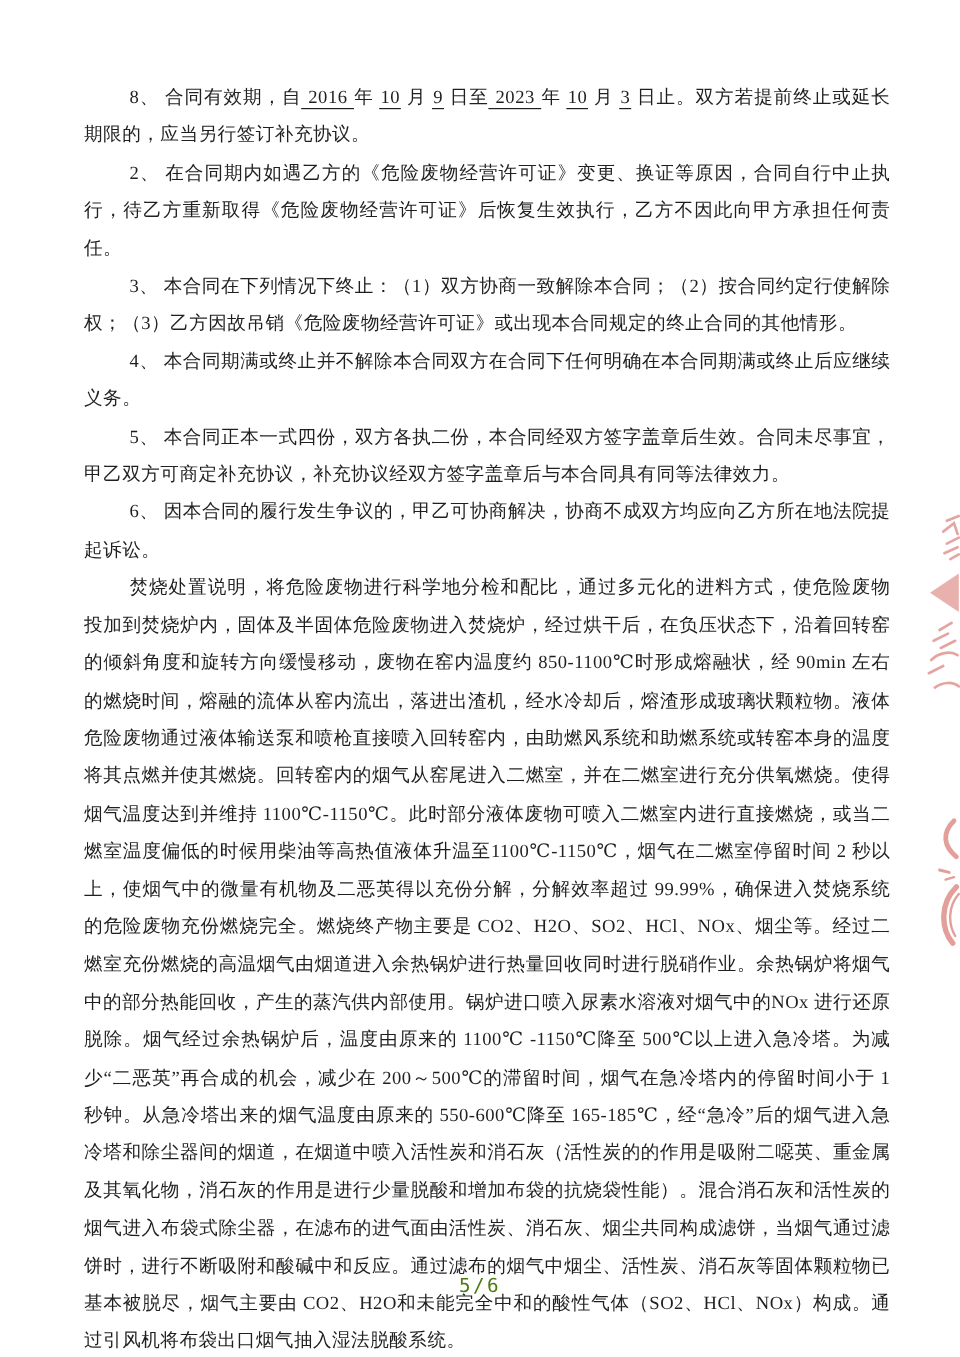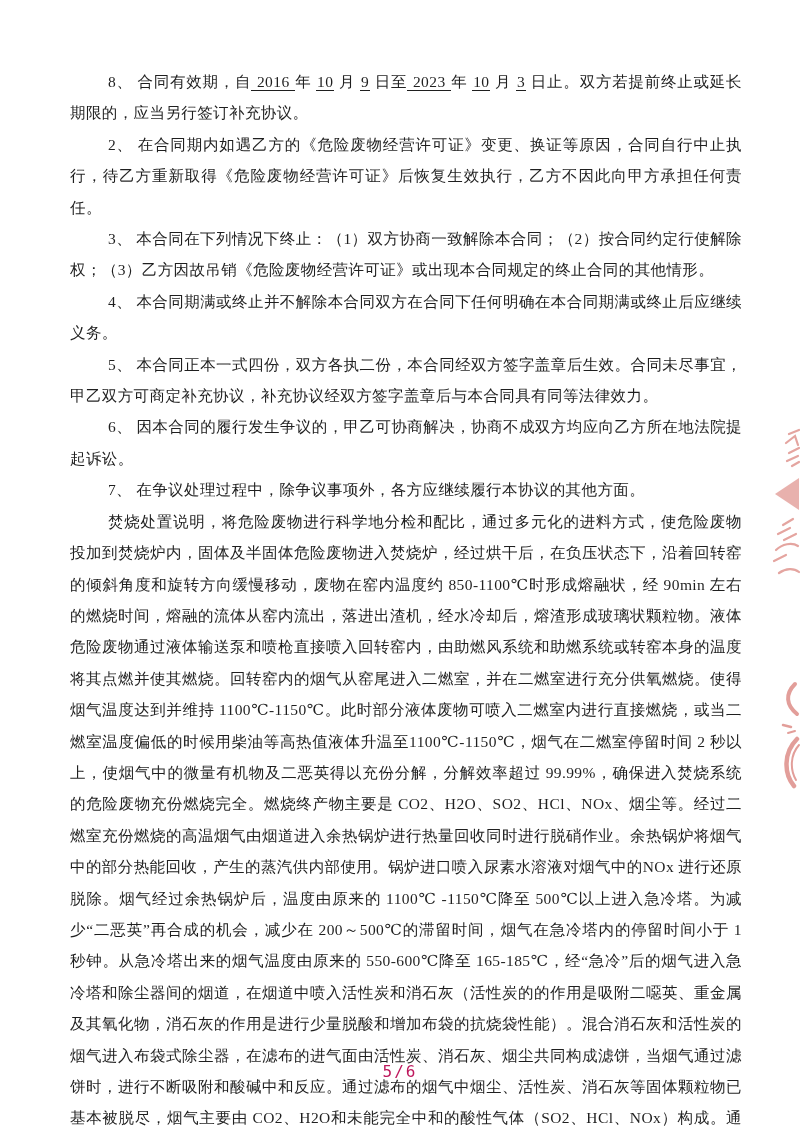--- a/index.html
+++ b/index.html
@@ -30,21 +30,21 @@
   }
   .u {
     border-bottom: 1.3px solid var(--ink);
     padding: 0 1px;
     white-space: pre;
   }
   .footer {
     position: absolute;
     left: 0; right: 0; top: 1062px;
     text-align: center;
-    color: #be185d;
+    color: #4d7c0f;
     font-family: "DejaVu Sans Mono", "Liberation Mono", monospace;
     font-size: 16px;
     letter-spacing: 2px;
   }
   .seal { position: absolute; pointer-events: none; }
   .seal-top { right: 0; top: 428px; width: 38px; height: 152px; }
   .seal-bottom { right: 0; top: 680px; width: 24px; height: 110px; }
   .seal svg { display: block; width: 100%; height: 100%; }
 </style>
 </head>
@@ -52,21 +52,20 @@
 
 <div class="page">
 
   <div class="content">
       <p class="para"><span>8、 合同有效期，自</span><span class="u"> 2016 </span><span>年 </span><span class="u">10</span><span> 月 </span><span class="u">9</span><span> 日至</span><span class="u"> 2023 </span><span>年 </span><span class="u">10</span><span> 月 </span><span class="u">3</span><span> 日止。双方若提前终止或延长期限的，应当另行签订补充协议。</span></p>
       <p class="para"><span>2、 在合同期内如遇乙方的《危险废物经营许可证》变更、换证等原因，合同自行中止执行，待乙方重新取得《危险废物经营许可证》后恢复生效执行，乙方不因此向甲方承担任何责任。</span></p>
       <p class="para"><span>3、 本合同在下列情况下终止：（1）双方协商一致解除本合同；（2）按合同约定行使解除权；（3）乙方因故吊销《危险废物经营许可证》或出现本合同规定的终止合同的其他情形。</span></p>
       <p class="para"><span>4、 本合同期满或终止并不解除本合同双方在合同下任何明确在本合同期满或终止后应继续义务。</span></p>
       <p class="para"><span>5、 本合同正本一式四份，双方各执二份，本合同经双方签字盖章后生效。合同未尽事宜，甲乙双方可商定补充协议，补充协议经双方签字盖章后与本合同具有同等法律效力。</span></p>
       <p class="para"><span>6、 因本合同的履行发生争议的，甲乙可协商解决，协商不成双方均应向乙方所在地法院提起诉讼。</span></p>
-      <p class="para"><span>7、 在争议处理过程中，除争议事项外，各方应继续履行本协议的其他方面。</span></p>
       <p class="para"><span>焚烧处置说明，将危险废物进行科学地分检和配比，通过多元化的进料方式，使危险废物投加到焚烧炉内，固体及半固体危险废物进入焚烧炉，经过烘干后，在负压状态下，沿着回转窑的倾斜角度和旋转方向缓慢移动，废物在窑内温度约 850-1100℃时形成熔融状，经 90min 左右的燃烧时间，熔融的流体从窑内流出，落进出渣机，经水冷却后，熔渣形成玻璃状颗粒物。液体危险废物通过液体输送泵和喷枪直接喷入回转窑内，由助燃风系统和助燃系统或转窑本身的温度将其点燃并使其燃烧。回转窑内的烟气从窑尾进入二燃室，并在二燃室进行充分供氧燃烧。使得烟气温度达到并维持 1100℃-1150℃。此时部分液体废物可喷入二燃室内进行直接燃烧，或当二燃室温度偏低的时候用柴油等高热值液体升温至1100℃-1150℃，烟气在二燃室停留时间 2 秒以上，使烟气中的微量有机物及二恶英得以充份分解，分解效率超过 99.99%，确保进入焚烧系统的危险废物充份燃烧完全。燃烧终产物主要是 CO2、H2O、SO2、HCl、NOx、烟尘等。经过二燃室充份燃烧的高温烟气由烟道进入余热锅炉进行热量回收同时进行脱硝作业。余热锅炉将烟气中的部分热能回收，产生的蒸汽供内部使用。锅炉进口喷入尿素水溶液对烟气中的NOx 进行还原脱除。烟气经过余热锅炉后，温度由原来的 1100℃ -1150℃降至 500℃以上进入急冷塔。为减少“二恶英”再合成的机会，减少在 200～500℃的滞留时间，烟气在急冷塔内的停留时间小于 1 秒钟。从急冷塔出来的烟气温度由原来的 550-600℃降至 165-185℃，经“急冷”后的烟气进入急冷塔和除尘器间的烟道，在烟道中喷入活性炭和消石灰（活性炭的的作用是吸附二噁英、重金属及其氧化物，消石灰的作用是进行少量脱酸和增加布袋的抗烧袋性能）。混合消石灰和活性炭的烟气进入布袋式除尘器，在滤布的进气面由活性炭、消石灰、烟尘共同构成滤饼，当烟气通过滤饼时，进行不断吸附和酸碱中和反应。通过滤布的烟气中烟尘、活性炭、消石灰等固体颗粒物已基本被脱尽，烟气主要由 CO2、H2O和未能完全中和的酸性气体（SO2、HCl、NOx）构成。通过引风机将布袋出口烟气抽入湿法脱酸系统。</span></p>
     </div>
 
   <div class="footer">5/6</div>
 
   <div class="seal seal-top">
     <svg viewBox="0 0 38 152" xmlns="http://www.w3.org/2000/svg">
       <g stroke="var(--seal-color)" fill="none" stroke-width="2.2" stroke-linecap="round" opacity="0.75">
         <path d="M27 6 L37 2"></path>
         <path d="M24 15 L33 8 L36 17"></path>

